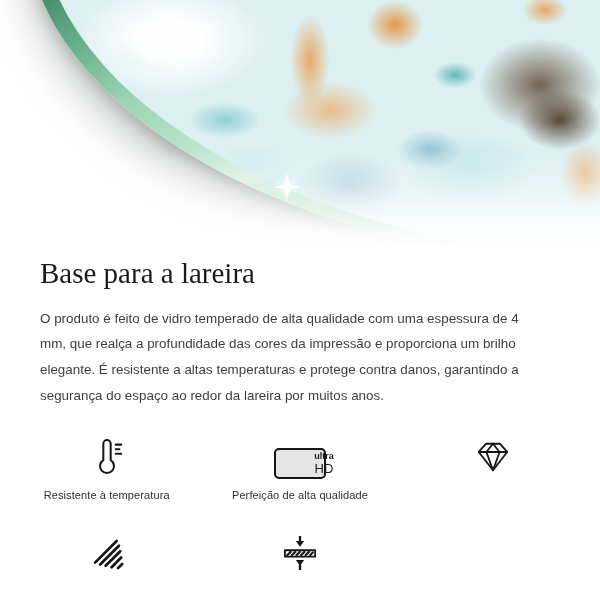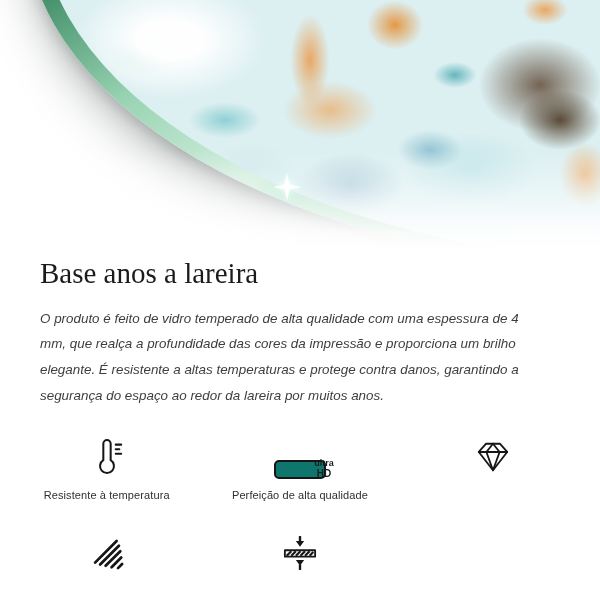--- a/index.html
+++ b/index.html
@@ -49,59 +49,59 @@
     filter: drop-shadow(0 0 3px rgba(255,255,255,.95)) drop-shadow(0 0 9px rgba(185,240,230,.85)); }
 
   
   .title {
     margin: 4px 40px 0 40px;
     font-family: "Liberation Serif", serif; font-weight: 400;
     font-size: 29px; line-height: 1.33; color: #1b1b1b;
   }
   .desc {
     margin: 13px 59px 0 40px;
-    font-size: 13.4px; line-height: 1.92; color: #3e3e3e; font-style: italic;
+    font-size: 13.4px; line-height: 1.92; color: #3e3e3e;
   }
 
   
   .features {
     margin: 22px 10px 0 10px;
     display: grid; grid-template-columns: repeat(3, 1fr); row-gap: 26px;
   }
   .feature { display: flex; flex-direction: column; align-items: center; }
   .icon-wrap { height: 48px; display: flex; align-items: flex-end; justify-content: center; margin-bottom: 10px; }
   .feature-label { font-size: 11px; color: #2f2f2f; letter-spacing: .1px; }
 
   .uhd-box {
-    width: 37px; height: 19px; border: 2.5px solid #161616; border-radius: 5px;
+    width: 37px; height: 31px; border: 2.5px solid #161616; border-radius: 5px;
     display: flex; flex-direction: column; align-items: center; justify-content: center;
-    line-height: 1; background: #0f766e; padding-left: 48px;
+    line-height: 1; background: #e5e5e5; padding-left: 48px;
   }
   .uhd-top { font-size: 9px; font-weight: 600; }
-  .uhd-bottom { font-size: 10px; font-weight: 700; margin-top: 1px; }
+  .uhd-bottom { font-size: 13px; font-weight: 400; margin-top: 1px; }
 
   svg.fi { display: block; }
 </style>
 </head>
 <body>
 
 <div class="page">
 
   <div class="hero">
     <div class="glass-edge"></div>
     <div class="glass-panel"></div>
     <div class="hero-fade"></div>
     <svg class="sparkle" viewBox="0 0 30 30">
       <path d="M15 1 L17.6 12.4 L29 15 L17.6 17.6 L15 29 L12.4 17.6 L1 15 L12.4 12.4 Z" fill="#ffffff" opacity="0.95"></path>
       <circle cx="15" cy="15" r="2.2" fill="#ffffff"></circle>
     </svg>
   </div>
 
   <h1 class="title">
-    <span>Base anos a lareira</span><br>
+    <span>Base para a lareira</span><br>
   </h1>
 
   <p class="desc">O produto é feito de vidro temperado de alta qualidade com uma espessura de 4 mm, que realça a profundidade das cores da impressão e proporciona um brilho elegante. É resistente a altas temperaturas e protege contra danos, garantindo a segurança do espaço ao redor da lareira por muitos anos.</p>
 
   <div class="features">
 
     <div class="feature">
       <div class="icon-wrap">
         <svg class="fi" width="44" height="44" viewBox="0 0 48 48" fill="none" stroke="#161616" stroke-width="2.2" stroke-linecap="round" stroke-linejoin="round">
           <path d="M28 27.5 V9.5 a4 4 0 0 0 -8 0 V27.5 a7.6 7.6 0 1 0 8 0 Z"></path>

